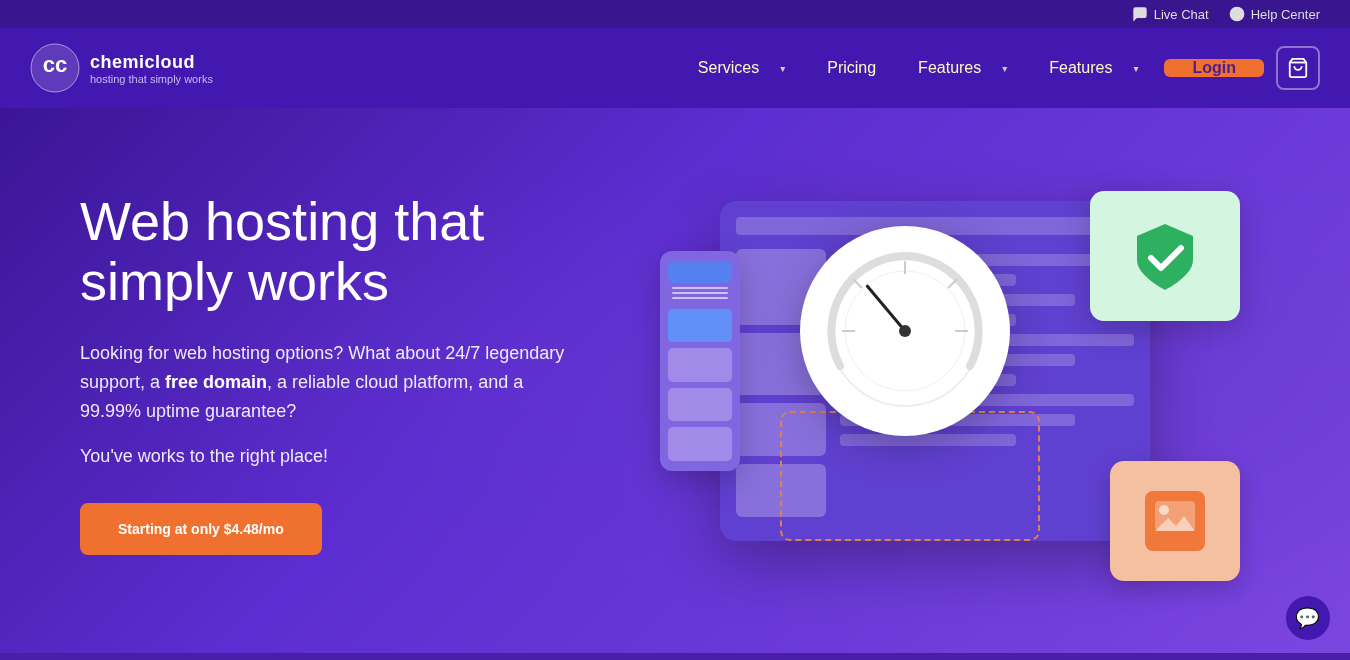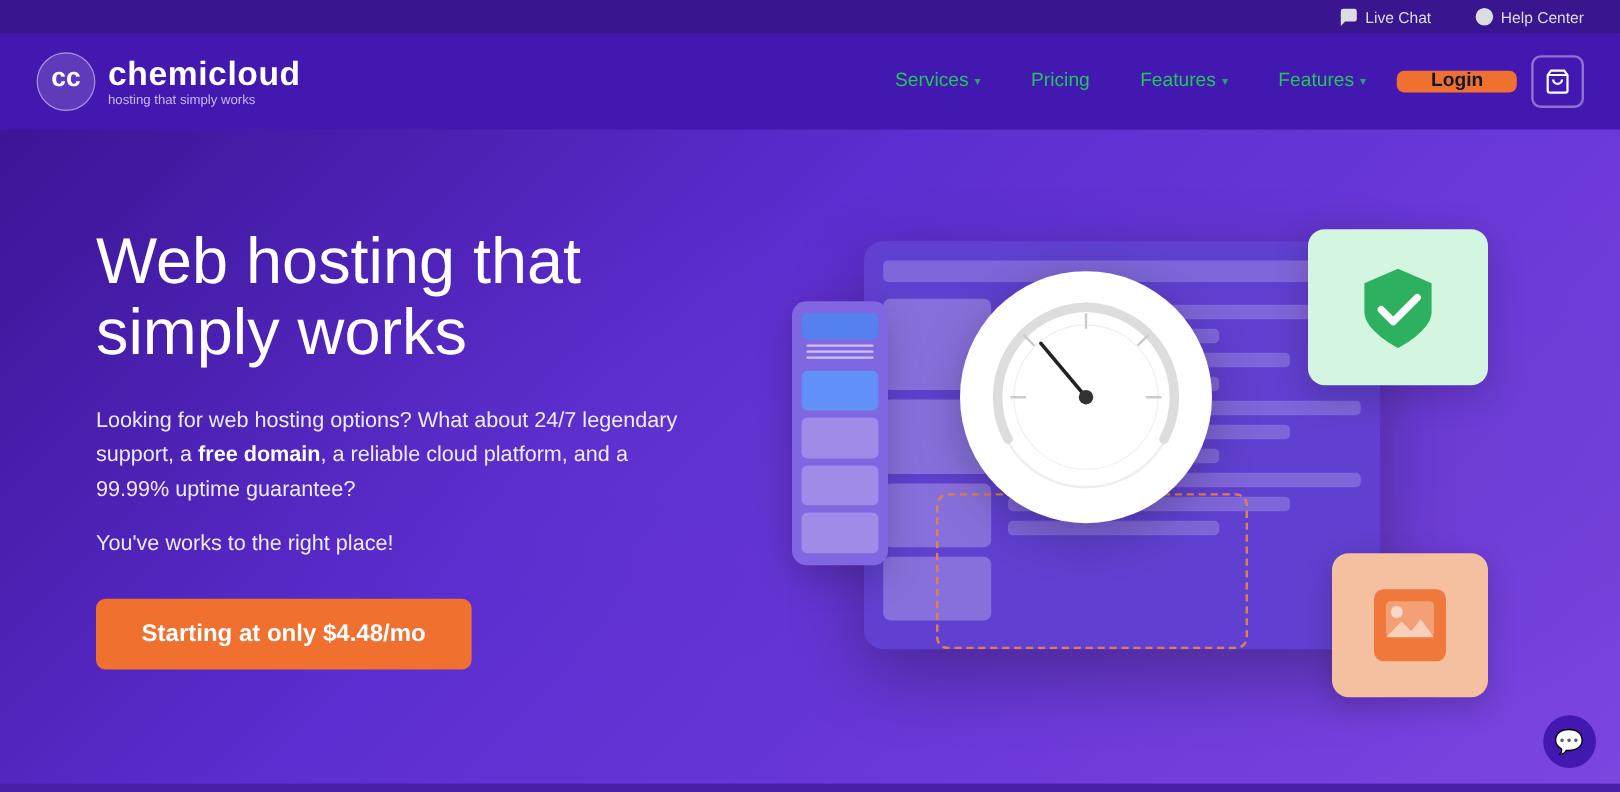--- a/index.html
+++ b/index.html
@@ -11,21 +11,21 @@
       background: #4a1fa8;
     }
 
     
     .top-bar {
       background: #3a1590;
       display: flex;
       justify-content: flex-end;
       align-items: center;
       padding: 6px 30px;
-      gap: 36px;
+      gap: 20px;
     }
     .top-bar-item {
       display: flex;
       align-items: center;
       gap: 6px;
       color: #ddd;
       font-size: 13px;
       cursor: pointer;
     }
     .top-bar-icon {
@@ -51,52 +51,52 @@
     .logo-icon {
       width: 50px;
       height: 50px;
     }
     .logo-text {
       display: flex;
       flex-direction: column;
     }
     .logo-name {
       color: white;
-      font-size: 28px;
+      font-size: 18px;
       font-weight: 700;
       letter-spacing: 0.5px;
     }
     .logo-tagline {
       color: #c5b8f5;
       font-size: 11px;
     }
     .nav-links {
       display: flex;
       align-items: center;
       gap: 10px;
       list-style: none;
     }
     .nav-item {
-      color: #22c55e;
+      color: #fef9c3;
       font-size: 16px;
       font-weight: 500;
       padding: 10px 16px;
       cursor: pointer;
       display: flex;
       align-items: center;
-      gap: 5px;
+      gap: 21px;
       white-space: nowrap;
     }
     .nav-chevron {
       font-size: 10px;
       opacity: 0.8;
     }
     .login-btn {
       background: #f07030;
-      color: #0f172a;
+      color: #4c1d95;
       border: none;
       padding: 0 28px;
       border-radius: 6px;
       font-size: 16px;
       font-weight: 600;
       cursor: pointer;
       margin-left: 10px;
     }
     .cart-btn {
       background: transparent;
@@ -153,21 +153,21 @@
       color: rgba(255,255,255,0.9);
       font-size: 18px;
       margin-bottom: 36px;
     }
     .cta-btn {
       background: #f07030;
       color: white;
       border: none;
       padding: 18px 38px;
       border-radius: 8px;
-      font-size: 20px;
+      font-size: 14px;
       font-weight: 700;
       cursor: pointer;
       display: inline-block;
       margin-bottom: 14px;
     }
     .money-back {
       color: rgba(255,255,255,0.85);
       font-size: 14px;
     }
     .money-back strong {

